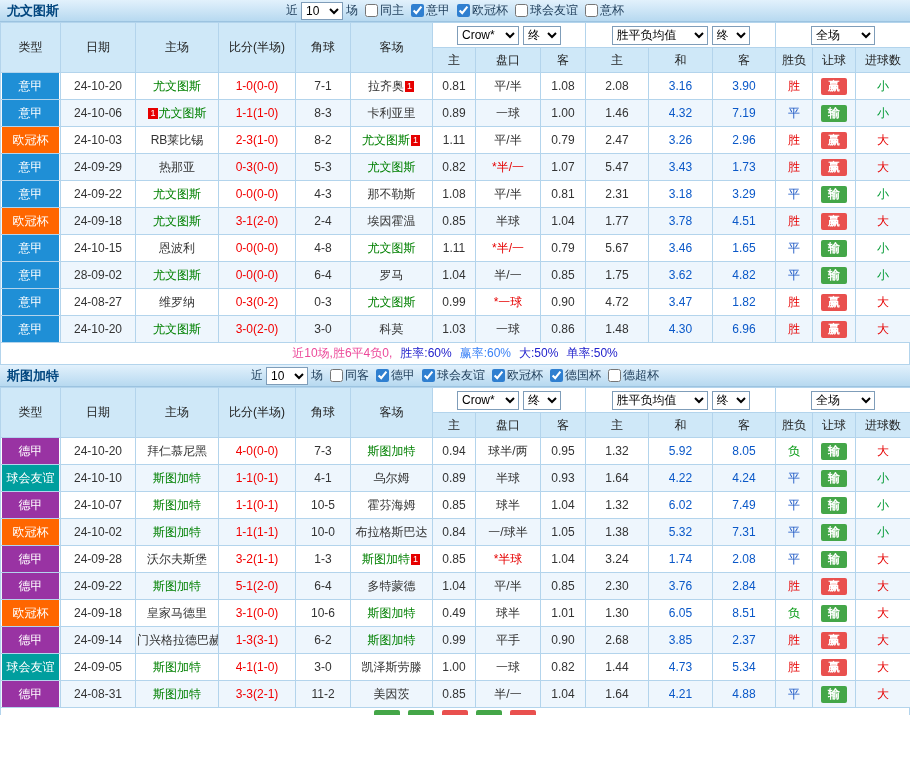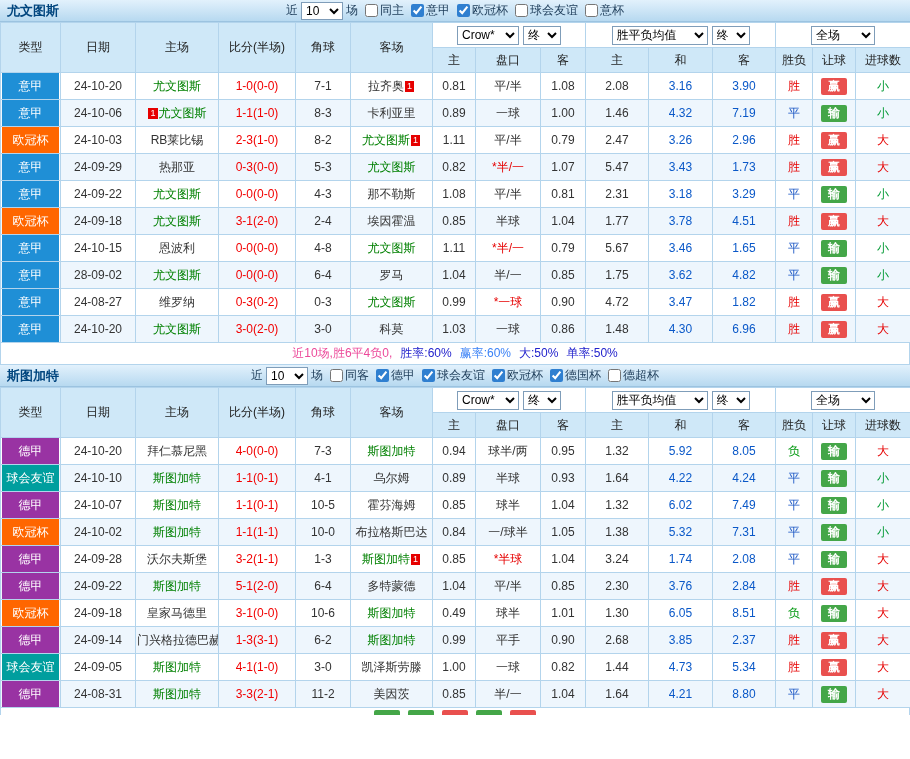--- a/index.html
+++ b/index.html
@@ -576,21 +576,21 @@
               <td>24-08-31</td>
               <td><span class="green">斯图加特</span></td>
               <td class="score">3-3(2-1)</td>
               <td>11-2</td>
               <td><span>美因茨</span></td>
               <td>0.85</td>
               <td class="hcap">半/一</td>
               <td>1.04</td>
               <td class="euro-home">1.64</td>
               <td class="euro-draw">4.21</td>
-              <td class="euro-away">8.80</td>
+              <td class="euro-away">4.88</td>
               <td style="color: rgb(26, 86, 196);">平</td>
               <td><span class="letbadge" style="background: rgb(68, 166, 72);">输</span></td>
               <td style="color: rgb(230, 0, 0);">大</td>
             </tr>
           </tbody>
         </table>
         <div class="partial">
           <span class="pblock" style="background: rgb(68, 166, 72);"></span>
           <span class="pblock" style="background: rgb(68, 166, 72);"></span>
           <span class="pblock" style="background: rgb(233, 80, 78);"></span>

